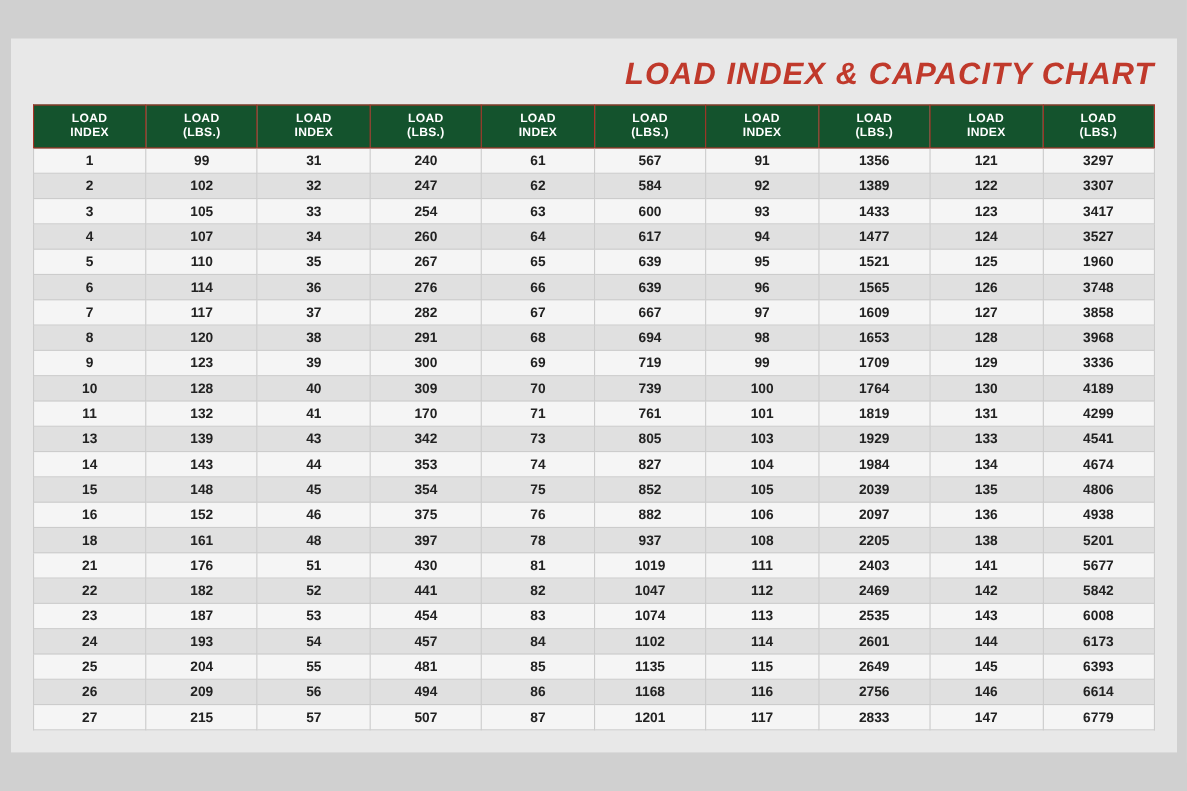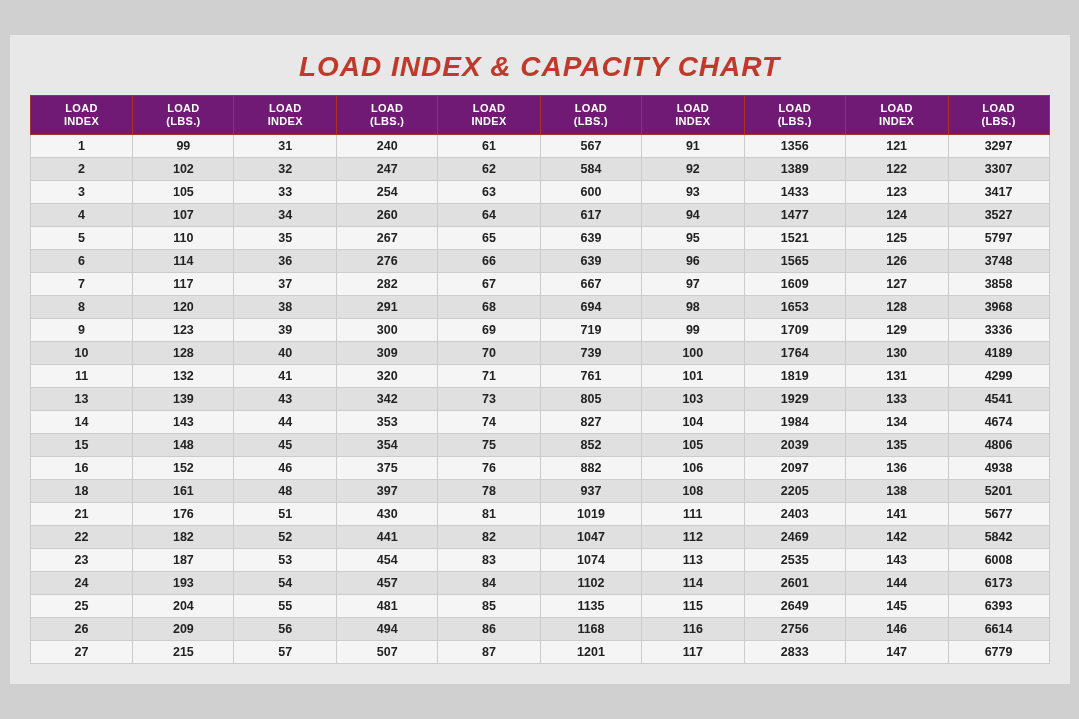--- a/index.html
+++ b/index.html
@@ -11,36 +11,36 @@
       min-height: 100vh;
       font-family: Arial, sans-serif;
     }
     .container {
       background: #e8e8e8;
       padding: 16px 20px 20px;
       max-width: 1060px;
       width: 100%;
     }
     .title {
-      text-align: center;
+      text-align: right;
       color: #c0392b;
       font-size: 28px;
       font-weight: 900;
       font-style: italic;
       letter-spacing: 1px;
       margin-bottom: 12px;
       text-transform: uppercase;
     }
     table {
       width: 100%;
       border-collapse: collapse;
       font-size: 12.5px;
     }
     thead tr th {
-      background: #701a75;
+      background: #14532d;
       color: white;
       font-weight: 900;
       text-align: center;
       padding: 6px 4px;
       font-size: 11px;
       text-transform: uppercase;
       letter-spacing: 0.3px;
       border: 1px solid #a93226;
       line-height: 1.2;
     }
@@ -131,21 +131,21 @@
         <tr>
           <td>5</td>
           <td>110</td>
           <td>35</td>
           <td>267</td>
           <td>65</td>
           <td>639</td>
           <td>95</td>
           <td>1521</td>
           <td>125</td>
-          <td>5797</td>
+          <td>1960</td>
         </tr>
         <tr>
           <td>6</td>
           <td>114</td>
           <td>36</td>
           <td>276</td>
           <td>66</td>
           <td>639</td>
           <td>96</td>
           <td>1565</td>
@@ -197,21 +197,21 @@
           <td>739</td>
           <td>100</td>
           <td>1764</td>
           <td>130</td>
           <td>4189</td>
         </tr>
         <tr>
           <td>11</td>
           <td>132</td>
           <td>41</td>
-          <td>320</td>
+          <td>170</td>
           <td>71</td>
           <td>761</td>
           <td>101</td>
           <td>1819</td>
           <td>131</td>
           <td>4299</td>
         </tr>
         <tr>
           <td>13</td>
           <td>139</td>

